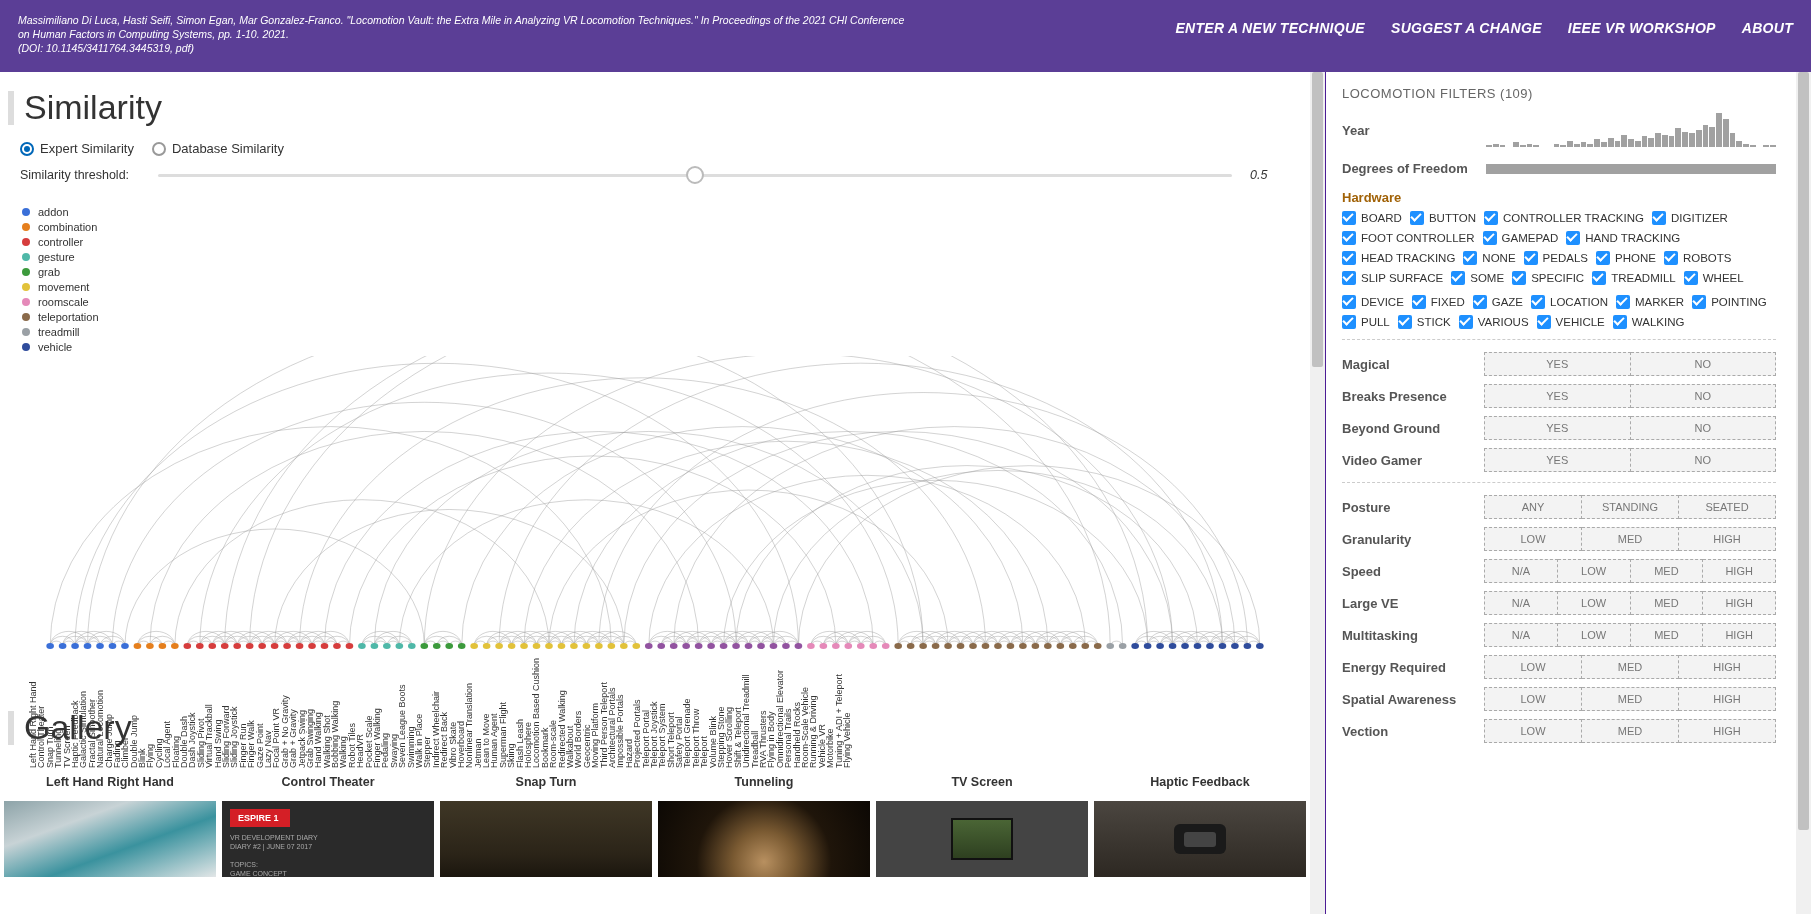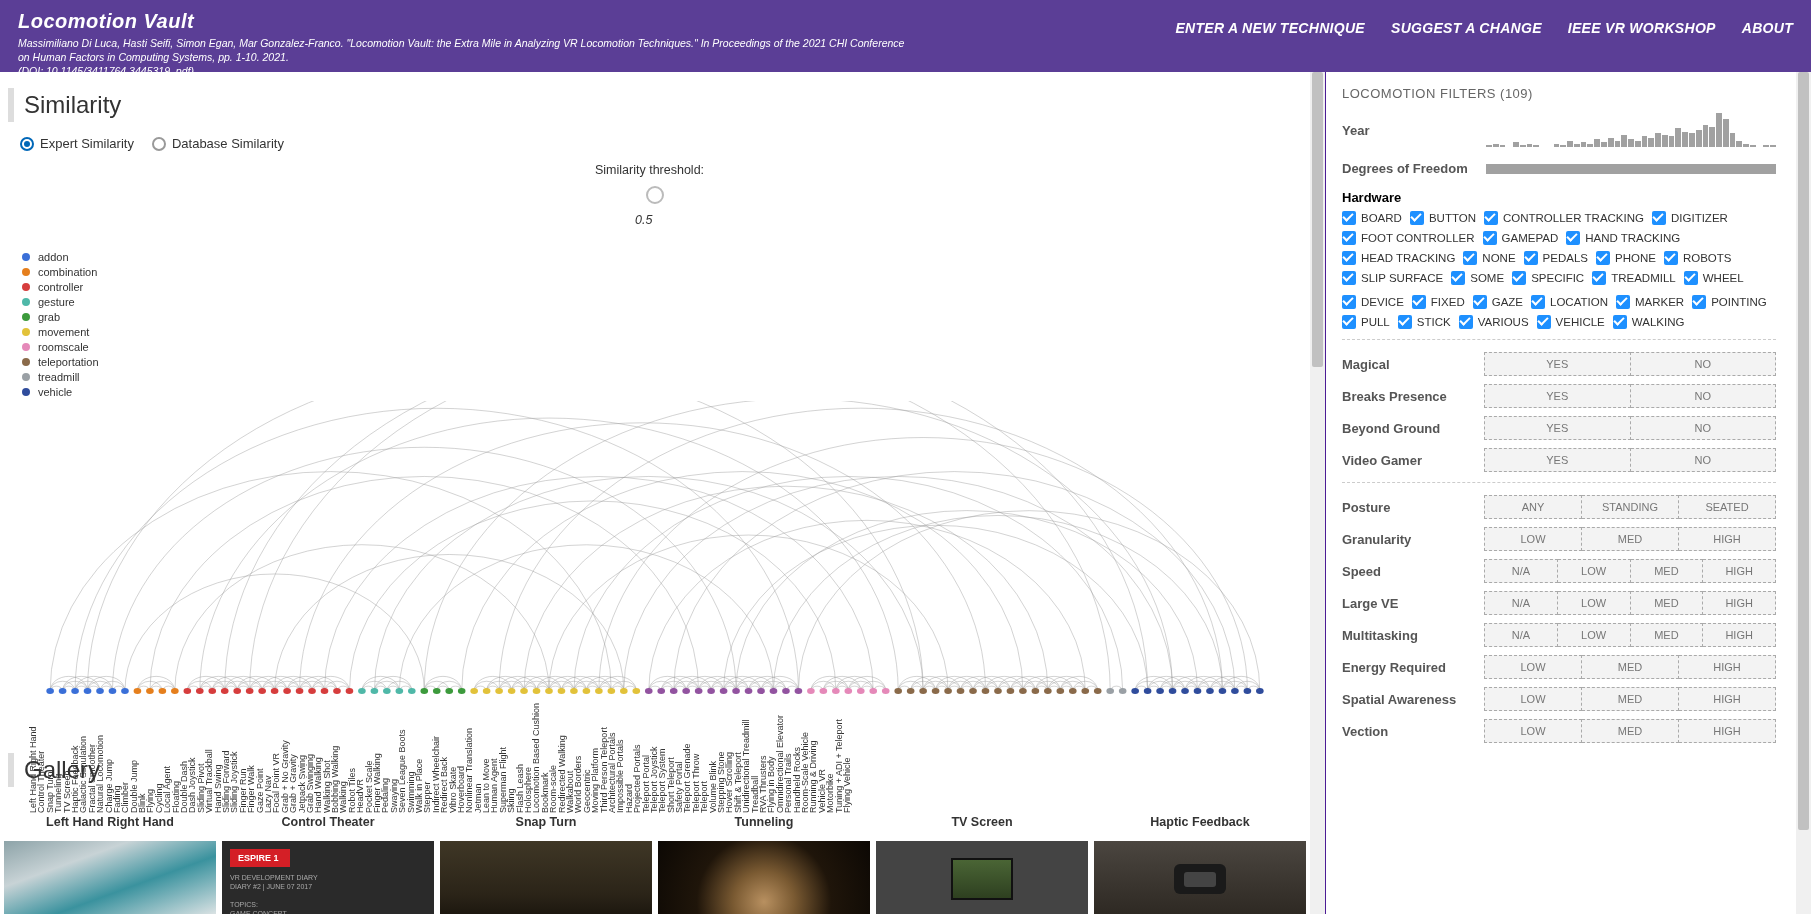--- a/index.html
+++ b/index.html
@@ -18,30 +18,30 @@
 .body { display: flex; height: calc(100% - 72px); }
 .main { flex: 1; overflow-y: auto; }
 .sidebar { width: 471px; border-left: 1px solid #4c1d95; overflow-y: auto; padding: 14px 20px 14px 16px; background: #fff; }
 .scrollbar { width: 15px; background: #f0f0f0; position: relative; }
 .scrollbar .thumb { position: absolute; top: 0; left: 2px; right: 2px; height: 35%; background: #c1c1c1; border-radius: 2px; }
 .scrollbar .thumb2 { top: 0; height: 90%; }
 
 
 .section-head { display: flex; align-items: center; gap: 10px; margin: 16px 0 12px 8px; }
 .section-head .bar { width: 6px; height: 34px; background: #ddd; }
-.section-head h2 { font-size: 24px; font-weight: 400; color: #333; }
+.section-head h2 { font-size: 34px; font-weight: 400; color: #333; }
 
 
 .sim-controls { padding: 2px 20px 8px; }
 .radio-row { display: flex; gap: 18px; align-items: center; margin-bottom: 12px; }
 .radio-item { display: flex; align-items: center; gap: 6px; font-size: 13px; }
 .radio-dot { width: 14px; height: 14px; border-radius: 50%; border: 2px solid #999; position: relative; }
 .radio-dot.sel { border-color: #0067b8; }
 .radio-dot.sel::after { content: ""; position: absolute; inset: 2px; border-radius: 50%; background: #0067b8; }
-.slider-row { display: flex; align-items: center; gap: 18px; font-size: 12.5px; flex-direction: column; }
+.slider-row { display: flex; align-items: center; gap: 18px; font-size: 12.5px; }
 .slider-row .label { width: 120px; }
 .slider { flex: 1; height: 3px; background: #ddd; position: relative; border-radius: 2px; }
 .slider .thumb { position: absolute; top: 50%; transform: translate(-50%, -50%); width: 18px; height: 18px; border-radius: 50%; background: #fff; border: 2px solid #bbb; }
 .slider-val { width: 40px; text-align: left; font-style: italic; }
 
 
 .arcwrap { position: relative; padding: 6px 22px 2px; }
 .legend { margin-top: 10px; font-size: 11px; }
 .legend div { display: flex; align-items: center; gap: 8px; margin-bottom: 3px; }
 .legend .sw { width: 8px; height: 8px; border-radius: 50%; }
@@ -69,21 +69,21 @@
 
 
 .filter-title { font-size: 13px; color: #666; letter-spacing: .5px; margin-bottom: 12px; }
 .filter-row { display: flex; align-items: center; margin-bottom: 14px; gap: 14px; }
 .filter-row .lbl { width: 130px; font-size: 13px; font-weight: 600; color: #555; }
 .filter-row .widget { flex: 1; }
 .bars { display: flex; align-items: flex-end; height: 34px; gap: 1px; }
 .bars span { flex: 1; background: #a1a1a1; }
 .rangebar { height: 10px; background: #a1a1a1; border-radius: 0; position: relative; }
 
-.filter-group-title { font-size: 13px; font-weight: 600; color: #000000; margin: 8px 0 6px; }
+.filter-group-title { font-size: 13px; font-weight: 600; color: #a16207; margin: 8px 0 6px; }
 .cbgrid { display: flex; flex-wrap: wrap; gap: 6px 8px; margin-bottom: 10px; }
 .cb { display: flex; align-items: center; gap: 5px; font-size: 11.5px; }
 .cb .box { width: 14px; height: 14px; background: #1e90ff; border-radius: 2px; position: relative; }
 .cb .box::after { content: ""; position: absolute; left: 3px; top: 0px; width: 4px; height: 8px; border: solid #fff; border-width: 0 2px 2px 0; transform: rotate(45deg); }
 
 .bool-row, .multi-row { display: flex; align-items: center; margin-bottom: 8px; gap: 12px; }
 .bool-row .lbl, .multi-row .lbl { width: 130px; font-size: 13px; font-weight: 700; color: #555; }
 .bool-btns { flex: 1; display: flex; }
 .bool-btns button, .multi-btns button { flex: 1; border: 1px dashed #aaa; background: #f3f3f3; color: #777; font-size: 11px; padding: 5px 0; cursor: pointer; }
 .bool-btns button + button, .multi-btns button + button { border-left: none; }
@@ -91,21 +91,20 @@
 
 hr.sep { border: none; border-top: 1px dashed #ccc; margin: 10px 0 12px; }
 </style>
 </head>
 <body>
 
 <div class="page">
 
   <div class="header">
     <div class="header-left">
-      <div class="site-title">Locomotion Vault</div>
       <div class="citation">
         <span>Massimiliano Di Luca, Hasti Seifi, Simon Egan, Mar Gonzalez-Franco. "Locomotion Vault: the Extra Mile in Analyzing VR Locomotion Techniques." In Proceedings of the 2021 CHI Conference on Human Factors in Computing Systems, pp. 1-10. 2021.</span><br>
         <span>(DOI: 10.1145/3411764.3445319, pdf)</span>
       </div>
     </div>
     <div class="nav">
       <a href="#">ENTER A NEW TECHNIQUE</a>
       <a href="#">SUGGEST A CHANGE</a>
       <a href="#">IEEE VR WORKSHOP</a>
       <a href="#">ABOUT</a>

